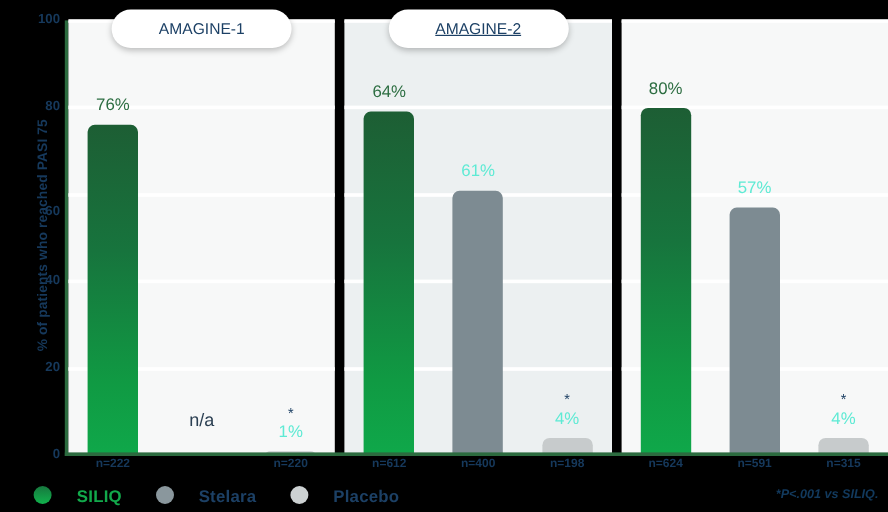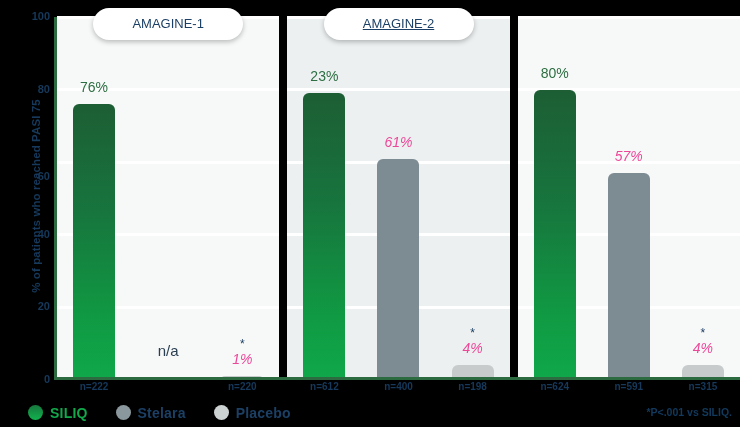--- a/index.html
+++ b/index.html
@@ -76,21 +76,21 @@
   .bar.stelara{ background:#7d8b92; }
   .bar.placebo{ background:#c7cbcc; }
 
   .bar-value{
     position:absolute;left:50%;transform:translateX(-50%);
     white-space:nowrap;
     font-size:14px;
     line-height:1;
   }
   .bar-value.siliq-v{ color:#2d6e42; }
-  .bar-value.gray-v{ color:#ec4899;font-style:italic; }
+  .bar-value.gray-v{ color:#5eead4; }
   .bar-star{
     position:absolute;left:50%;transform:translateX(-50%);
     color:#1c3f63;font-size:12px;line-height:1;
   }
   .bar-na{
     position:absolute;left:50%;transform:translateX(-50%);
     color:#2b3f52;font-size:15px;line-height:1;
   }
 
   
@@ -131,29 +131,29 @@
     display:flex;align-items:center;
     margin-left:28px;
   }
   .legend-dot{
     width:15px;height:15px;border-radius:50%;margin-right:7px;flex:none;
   }
   .legend-dot.d-siliq{background:linear-gradient(180deg,#17773e,#11b24d);}
   .legend-dot.d-stelara{background:#8a979d;}
   .legend-dot.d-placebo{background:#ccd1d2;}
   .legend-label{
-    font-size:14px;font-weight:bold;letter-spacing:.2px;
+    font-size:14px;font-weight:bold;letter-spacing:.2px;margin-left:14px;
   }
   .legend-label.l-siliq{color:#12a94b;}
   .legend-label.l-stelara{color:#1c4065;}
   .legend-label.l-placebo{color:#1c4065;}
 
   #footnote{
     position:absolute;right:8px;top:406px;
-    color:#123a5e;font-size:10.5px;font-weight:bold;
+    color:#123a5e;font-size:10.5px;font-style:italic;font-weight:bold;
     white-space:nowrap;
   }
 </style>
 </head>
 <body>
 
 <div id="chart-root">
 
   <div id="y-axis-title">% of patients who reached PASI 75</div>
 
@@ -191,21 +191,21 @@
       </div>
       <div class="panel" style="left: 230.333px; width: 222.333px;">
         <div class="panel-bg" style="background: rgb(236, 240, 241);"></div>
         <div class="gridline" style="top: 288.9px;"></div>
         <div class="gridline" style="top: 216.3px;"></div>
         <div class="gridline" style="top: 143.7px;"></div>
         <div class="gridline" style="top: 71.1px;"></div>
         <div class="gridline" style="top: -1.5px;"></div>
         <div class="bar-slot" style="left: 16.0556px; width: 42px; height: 363px;">
           <div class="bar siliq" style="height: 286.77px;"></div>
-          <div class="bar-value siliq-v" style="bottom: 296.77px;">23%</div>
+          <div class="bar-value siliq-v" style="bottom: 296.77px;">64%</div>
         </div>
         <div class="bar-slot" style="left: 90.1667px; width: 42px; height: 363px;">
           <div class="bar stelara" style="height: 221.43px;"></div>
           <div class="bar-value gray-v" style="bottom: 231.43px;">61%</div>
         </div>
         <div class="bar-slot" style="left: 164.278px; width: 42px; height: 363px;">
           <div class="bar placebo" style="height: 14.52px;"></div>
           <div class="bar-value gray-v" style="bottom: 24.52px;">4%</div>
           <div class="bar-star" style="bottom: 40.52px;">*</div>
         </div>

